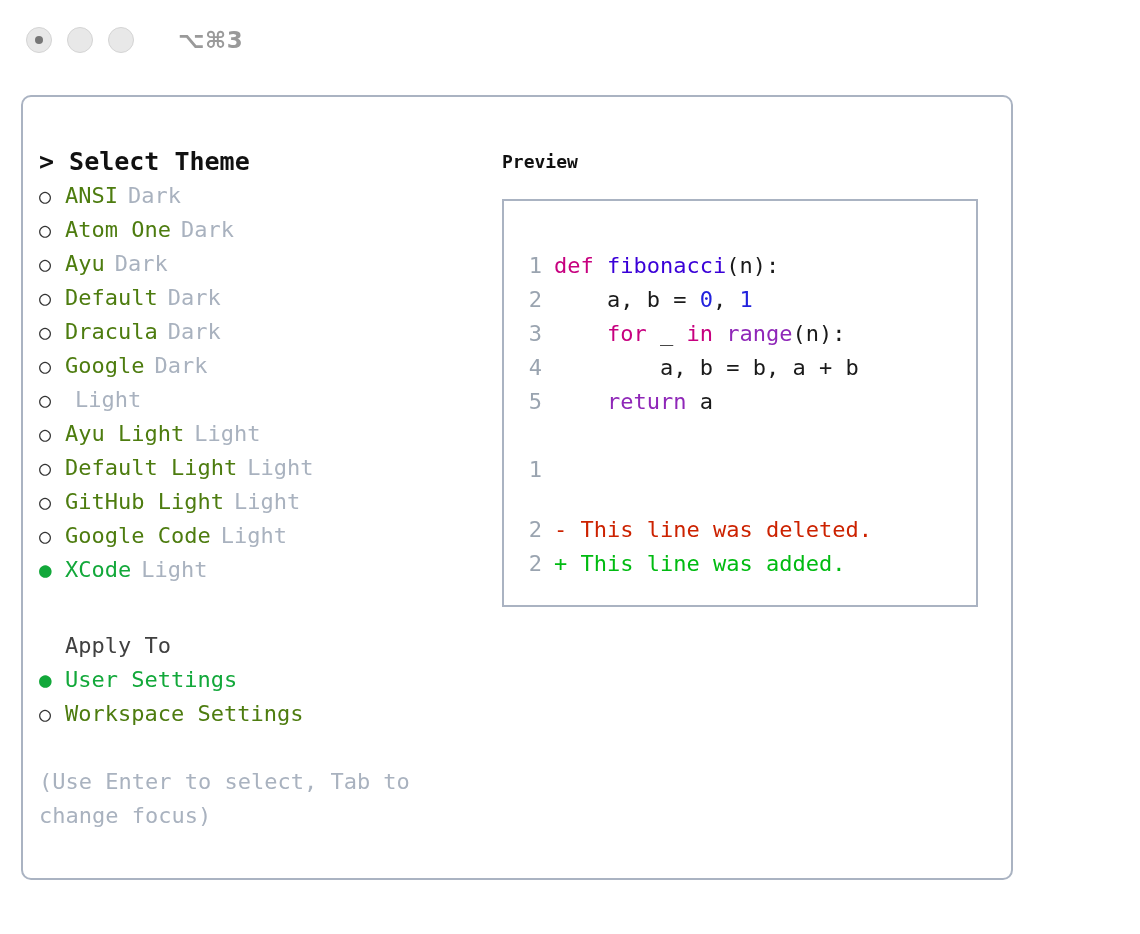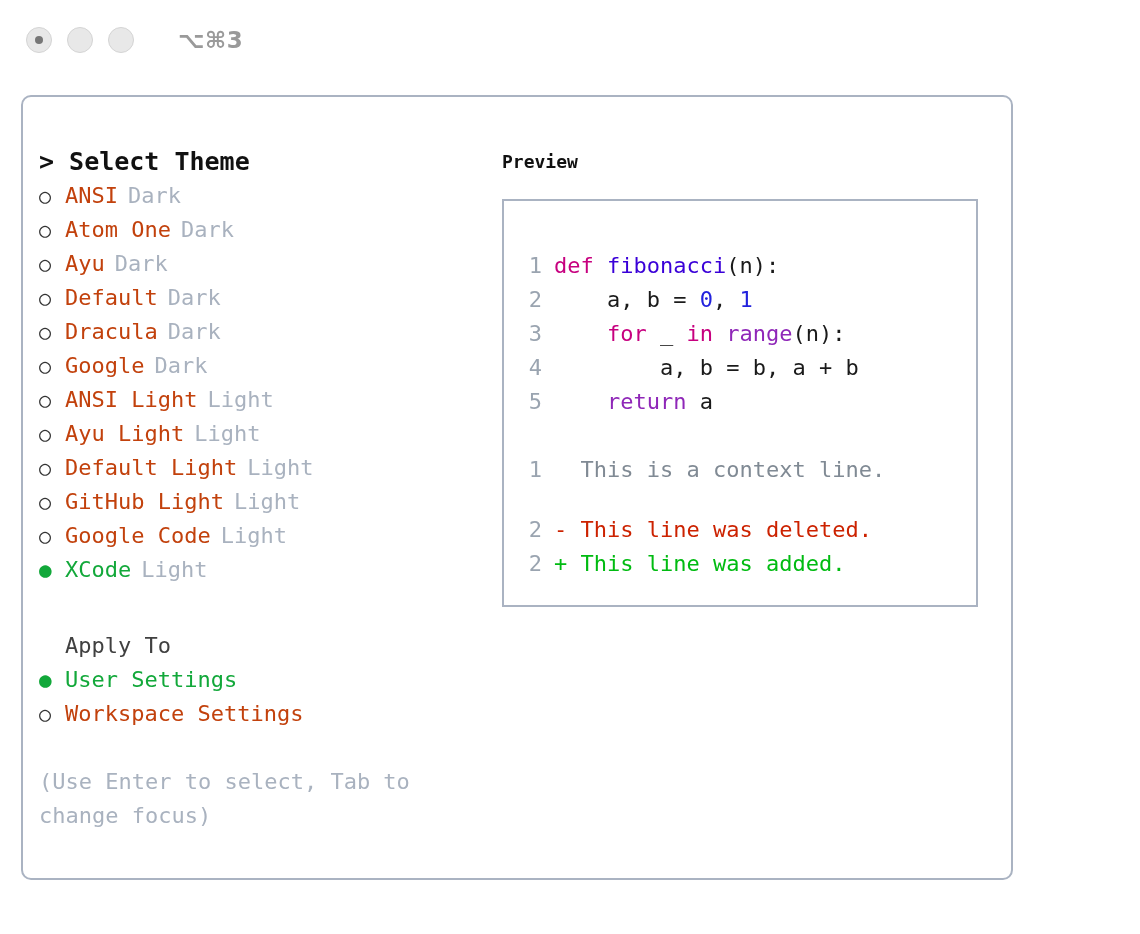--- a/index.html
+++ b/index.html
@@ -104,21 +104,21 @@
     flex: 0 0 26px;
     font-size: 20px;
     color: #333333;
     line-height: 34px;
   }
   .marker.sel {
     color: #12a83a;
     font-size: 21px;
   }
   .label {
-    color: #c2410c;
+    color: #4d7c0f;
   }
   .label.sel {
     color: #12a83a;
   }
   .badge {
     color: #a9b2bf;
     margin-left: 10px;
   }
 
   .apply-title {
@@ -209,21 +209,21 @@
 
     <div class="left-col">
       <div class="section-title">&gt; Select Theme</div>
       <div id="theme-list">
           <div class="row"><span class="marker">○</span><span class="label">ANSI</span><span class="badge">Dark</span></div>
           <div class="row"><span class="marker">○</span><span class="label">Atom One</span><span class="badge">Dark</span></div>
           <div class="row"><span class="marker">○</span><span class="label">Ayu</span><span class="badge">Dark</span></div>
           <div class="row"><span class="marker">○</span><span class="label">Default</span><span class="badge">Dark</span></div>
           <div class="row"><span class="marker">○</span><span class="label">Dracula</span><span class="badge">Dark</span></div>
           <div class="row"><span class="marker">○</span><span class="label">Google</span><span class="badge">Dark</span></div>
-          <div class="row"><span class="marker">○</span><span class="label">ANSI Light</span><span class="badge">Light</span></div>
+          <div class="row"><span class="marker">○</span><span class="badge">Light</span></div>
           <div class="row"><span class="marker">○</span><span class="label">Ayu Light</span><span class="badge">Light</span></div>
           <div class="row"><span class="marker">○</span><span class="label">Default Light</span><span class="badge">Light</span></div>
           <div class="row"><span class="marker">○</span><span class="label">GitHub Light</span><span class="badge">Light</span></div>
           <div class="row"><span class="marker">○</span><span class="label">Google Code</span><span class="badge">Light</span></div>
           <div class="row"><span class="marker sel">●</span><span class="label sel">XCode</span><span class="badge">Light</span></div>
         </div>
 
       <div class="group-gap"></div>
 
       <div class="apply-title">Apply To</div>
@@ -240,21 +240,21 @@
       <div class="code-panel">
         <div id="code-lines">
             <div class="code-line"><span class="lineno">1</span><span class="code-text"><span class="tok-kw">def </span><span class="tok-fn">fibonacci</span><span class="tok-pl">(n):</span></span></div>
             <div class="code-line"><span class="lineno">2</span><span class="code-text"><span class="tok-pl">    a, b = </span><span class="tok-num">0</span><span class="tok-pl">, </span><span class="tok-num">1</span></span></div>
             <div class="code-line"><span class="lineno">3</span><span class="code-text"><span class="tok-pl">    </span><span class="tok-kw">for</span><span class="tok-pl"> _ </span><span class="tok-kw">in</span><span class="tok-pl"> </span><span class="tok-call">range</span><span class="tok-pl">(n):</span></span></div>
             <div class="code-line"><span class="lineno">4</span><span class="code-text"><span class="tok-pl">        a, b = b, a + b</span></span></div>
             <div class="code-line"><span class="lineno">5</span><span class="code-text"><span class="tok-pl">    </span><span class="tok-call">return</span><span class="tok-pl"> a</span></span></div>
           </div>
         <div class="blank-line"></div>
         <div id="diff-lines">
-            <div class="code-line"><span class="lineno">1</span><span class="code-text diff-ctx">  This is a context line.</span></div>
+            <div class="code-line"><span class="lineno">1</span></div>
             <div class="code-line"><span class="lineno">2</span><span class="code-text diff-del">- This line was deleted.</span></div>
             <div class="code-line"><span class="lineno">2</span><span class="code-text diff-add">+ This line was added.</span></div>
           </div>
       </div>
     </div>
 
   </div>
 </div>
 
 </body></html>

